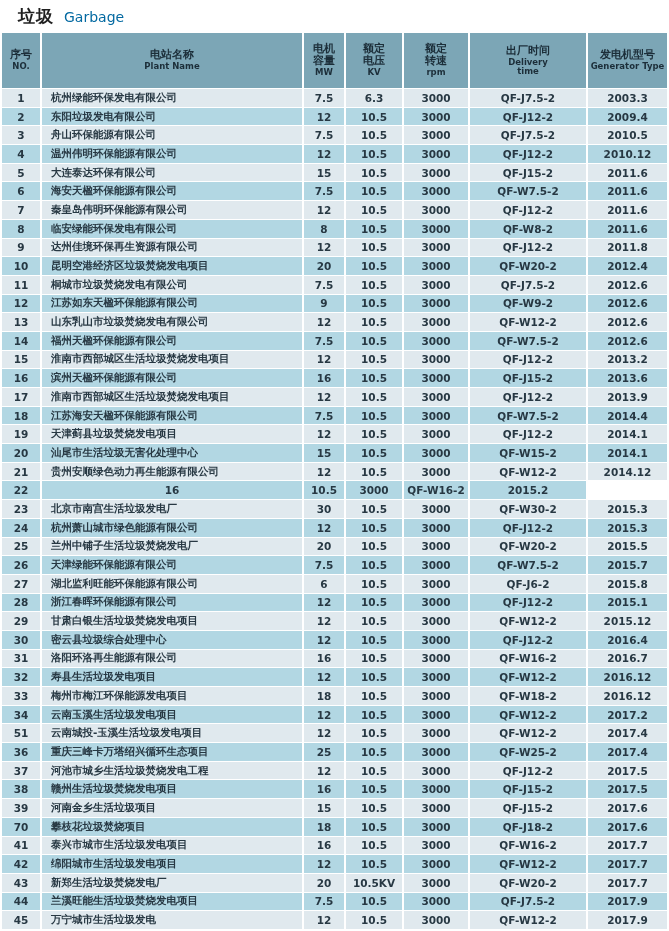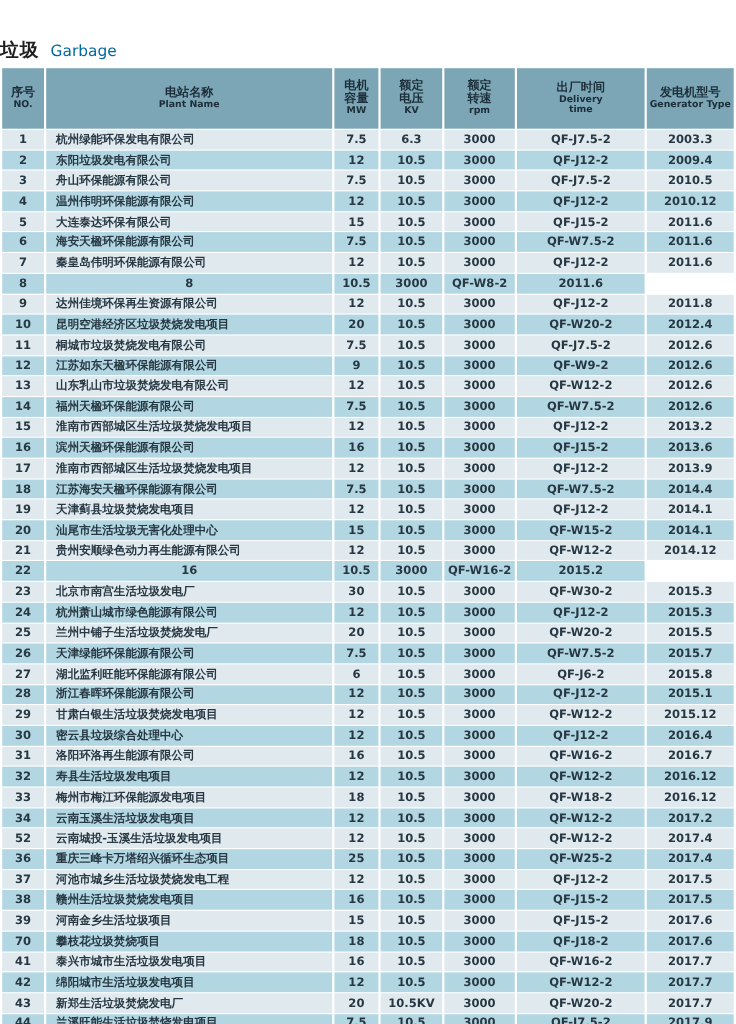--- a/index.html
+++ b/index.html
@@ -2,21 +2,21 @@
 <html><head>
 <meta charset="utf-8">
 <style>
   html,body{margin:0;padding:0;}
   body{
     width:669px;height:931px;background:#ffffff;overflow:hidden;
     font-family:"DejaVu Sans","Liberation Sans",sans-serif;
     -webkit-font-smoothing:antialiased;
   }
   
-  .title-bar{display:flex;align-items:baseline;gap:10px;padding:5px 0 4px 0;height:24px;margin-top:29px;}
+  .title-bar{display:flex;align-items:baseline;gap:10px;padding:5px 0 4px 18px;height:24px;}
   .title-zh{font-size:17px;font-weight:700;color:#1f1f1f;letter-spacing:1px;}
   .title-en{font-size:14px;color:#0369a1;}
   
   .tbl{margin:0 2px;background:#ffffff;}
   .grid-cols{
     display:grid;
     grid-template-columns:38px 260px 40px 56px 64px 116px 1fr;
     column-gap:2px;
   }
   .thead{height:55px;margin-bottom:1px;}
@@ -137,20 +137,21 @@
         <div class="td c0">7</div>
         <div class="td c1">秦皇岛伟明环保能源有限公司</div>
         <div class="td c2">12</div>
         <div class="td c3">10.5</div>
         <div class="td c4">3000</div>
         <div class="td c5">QF-J12-2</div>
         <div class="td c6">2011.6</div>
       </div>
       <div class="tr grid-cols blue">
         <div class="td c0">8</div>
+        <div class="td c1">临安绿能环保发电有限公司</div>
         <div class="td c2">8</div>
         <div class="td c3">10.5</div>
         <div class="td c4">3000</div>
         <div class="td c5">QF-W8-2</div>
         <div class="td c6">2011.6</div>
       </div>
       <div class="tr grid-cols light">
         <div class="td c0">9</div>
         <div class="td c1">达州佳境环保再生资源有限公司</div>
         <div class="td c2">12</div>
@@ -377,21 +378,21 @@
       <div class="tr grid-cols blue">
         <div class="td c0">34</div>
         <div class="td c1">云南玉溪生活垃圾发电项目</div>
         <div class="td c2">12</div>
         <div class="td c3">10.5</div>
         <div class="td c4">3000</div>
         <div class="td c5">QF-W12-2</div>
         <div class="td c6">2017.2</div>
       </div>
       <div class="tr grid-cols light">
-        <div class="td c0">52</div>
+        <div class="td c0">51</div>
         <div class="td c1">云南城投-玉溪生活垃圾发电项目</div>
         <div class="td c2">12</div>
         <div class="td c3">10.5</div>
         <div class="td c4">3000</div>
         <div class="td c5">QF-W12-2</div>
         <div class="td c6">2017.4</div>
       </div>
       <div class="tr grid-cols blue">
         <div class="td c0">36</div>
         <div class="td c1">重庆三峰卡万塔绍兴循环生态项目</div>

